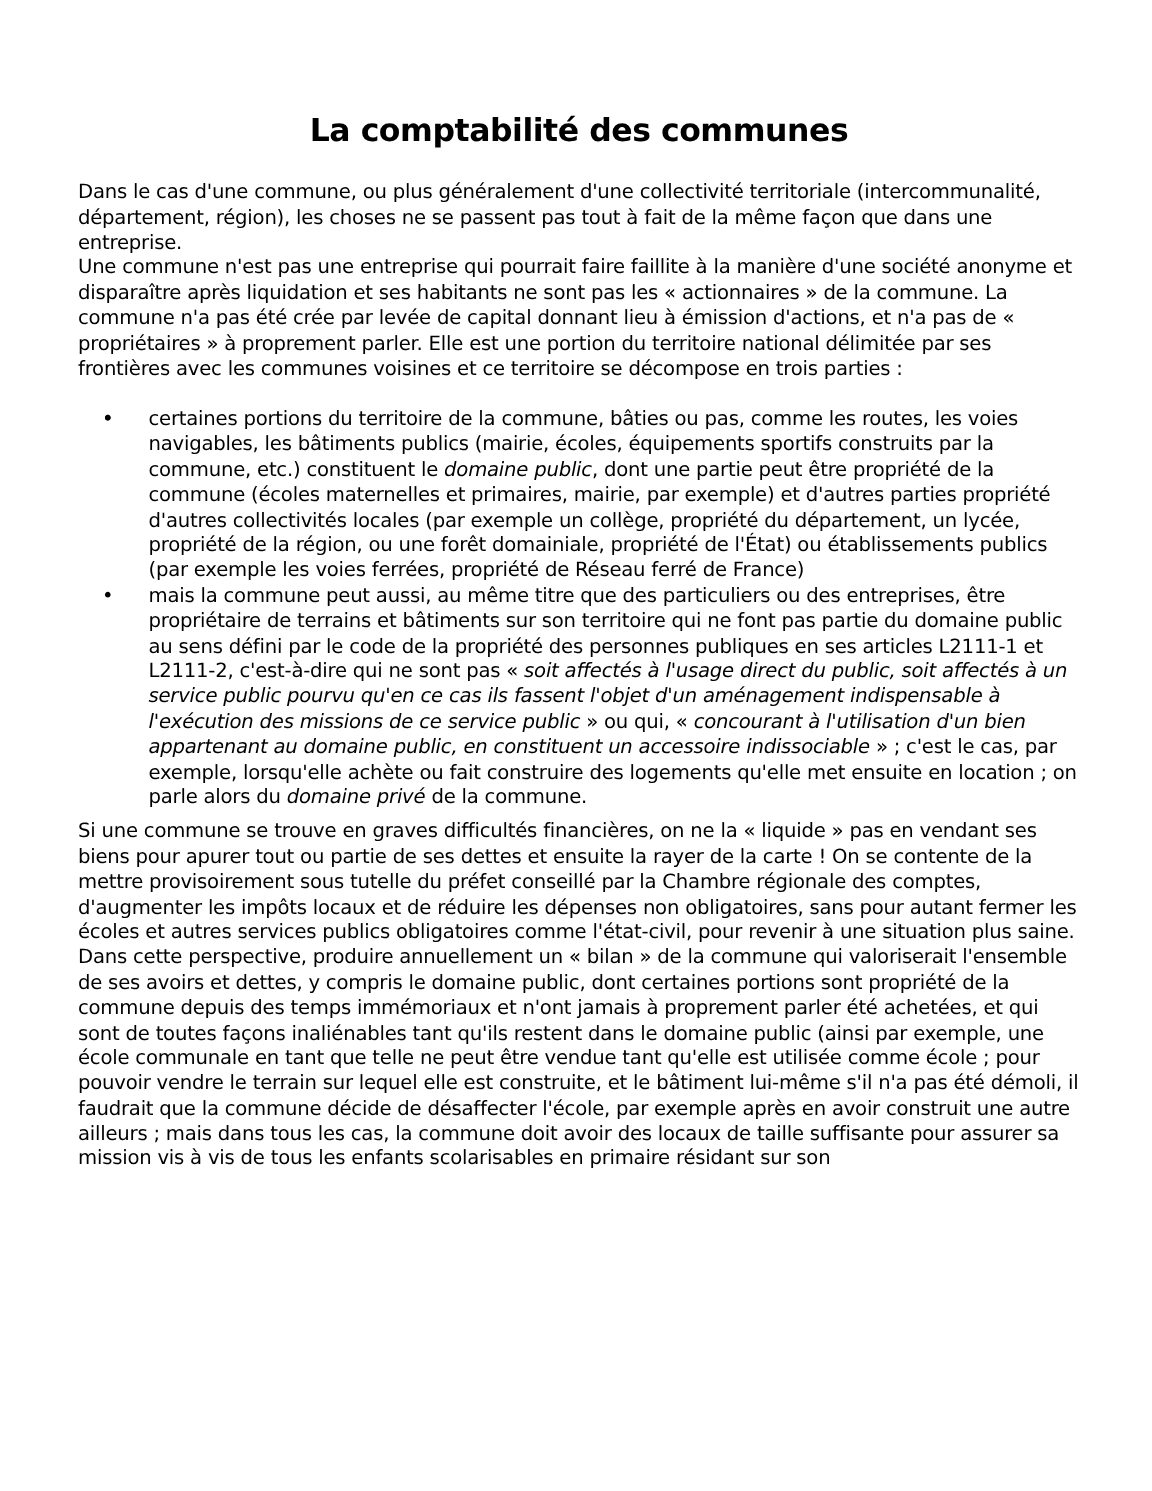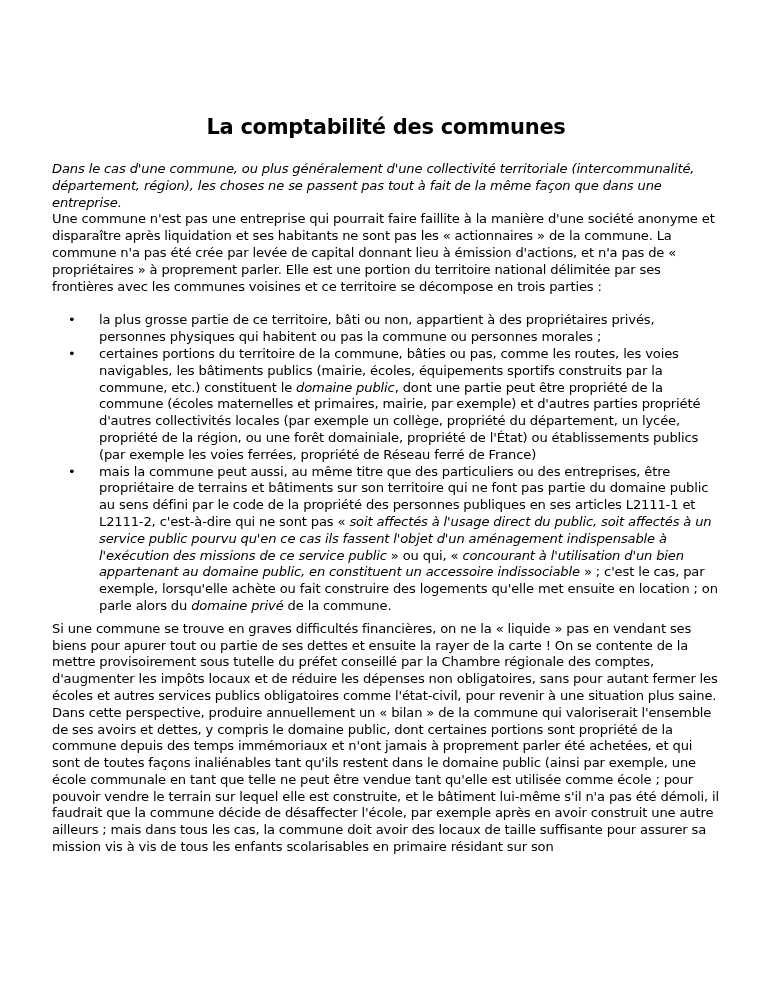--- a/index.html
+++ b/index.html
@@ -3,52 +3,51 @@
 <meta charset="utf-8">
 <style>
   html, body { margin: 0; padding: 0; background: #ffffff; }
   body {
     width: 768px; height: 994px; overflow: hidden;
     font-family: "DejaVu Sans", sans-serif;
     color: #000;
   }
   .page { position: relative; padding: 0 48px 0 52px; }
   h1 {
-    margin: 15px; padding-top: 99px;
+    margin: 0; padding-top: 74px;
     text-align: center;
     font-family: "DejaVu Sans", sans-serif;
     font-weight: bold;
     font-size: 21px; line-height: 26px;
     letter-spacing: -0.3px;
   }
   p, li {
     font-size: 13.1px; line-height: 16.8px; letter-spacing: -0.15px;
   }
   p { margin: 0; }
-  #p1 { margin-top: 21px; font-style: italic; }
+  #p1 { margin-top: 21px; }
   #p2 { }
   ul { margin: 17px 0 0 0; padding-left: 47px; list-style: none; }
   li { position: relative; }
   li .bullet { position: absolute; left: -31px; top: 0; }
   #p3 { margin-top: 6px; }
   em { }
 </style>
 </head>
 <body>
 
 <div class="page">
   <h1>La comptabilité des communes</h1>
 
   <p id="p1">Dans le cas d'une commune, ou plus généralement d'une collectivité territoriale (intercommunalité, département, région), les choses ne se passent pas tout à fait de la même façon que dans une entreprise.</p>
   <p id="p2">Une commune n'est pas une entreprise qui pourrait faire faillite à la manière d'une société anonyme et disparaître après liquidation et ses habitants ne sont pas les « actionnaires » de la commune. La commune n'a pas été crée par levée de capital donnant lieu à émission d'actions, et n'a pas de « propriétaires » à proprement parler. Elle est une portion du territoire national délimitée par ses frontières avec les communes voisines et ce territoire se décompose en trois parties :</p>
 
   <ul>
     <li>
       <span class="bullet">•</span>
-      <span>la plus grosse partie de ce territoire, bâti ou non, appartient à des propriétaires privés, personnes physiques qui habitent ou pas la commune ou personnes morales ;</span>
     </li>
     <li>
       <span class="bullet">•</span>
       <span>certaines portions du territoire de la commune, bâties ou pas, comme les routes, les voies navigables, les bâtiments publics (mairie, écoles, équipements sportifs construits par la commune, etc.) constituent le </span><em>domaine public</em><span>, dont une partie peut être propriété de la commune (écoles maternelles et primaires, mairie, par exemple) et d'autres parties propriété d'autres collectivités locales (par exemple un collège, propriété du département, un lycée, propriété de la région, ou une forêt domainiale, propriété de l'État) ou établissements publics (par exemple les voies ferrées, propriété de Réseau ferré de France)</span>
     </li>
     <li>
       <span class="bullet">•</span>
       <span>mais la commune peut aussi, au même titre que des particuliers ou des entreprises, être propriétaire de terrains et bâtiments sur son territoire qui ne font pas partie du domaine public au sens défini par le code de la propriété des personnes publiques en ses articles L2111-1 et L2111-2, c'est-à-dire qui ne sont pas « </span><em>soit affectés à l'usage direct du public, soit affectés à un service public pourvu qu'en ce cas ils fassent l'objet d'un aménagement indispensable à l'exécution des missions de ce service public</em><span> » ou qui, « </span><em>concourant à l'utilisation d'un bien appartenant au domaine public, en constituent un accessoire indissociable</em><span> » ; c'est le cas, par exemple, lorsqu'elle achète ou fait construire des logements qu'elle met ensuite en location ; on parle alors du </span><em>domaine privé</em><span> de la commune.</span>
     </li>
   </ul>

